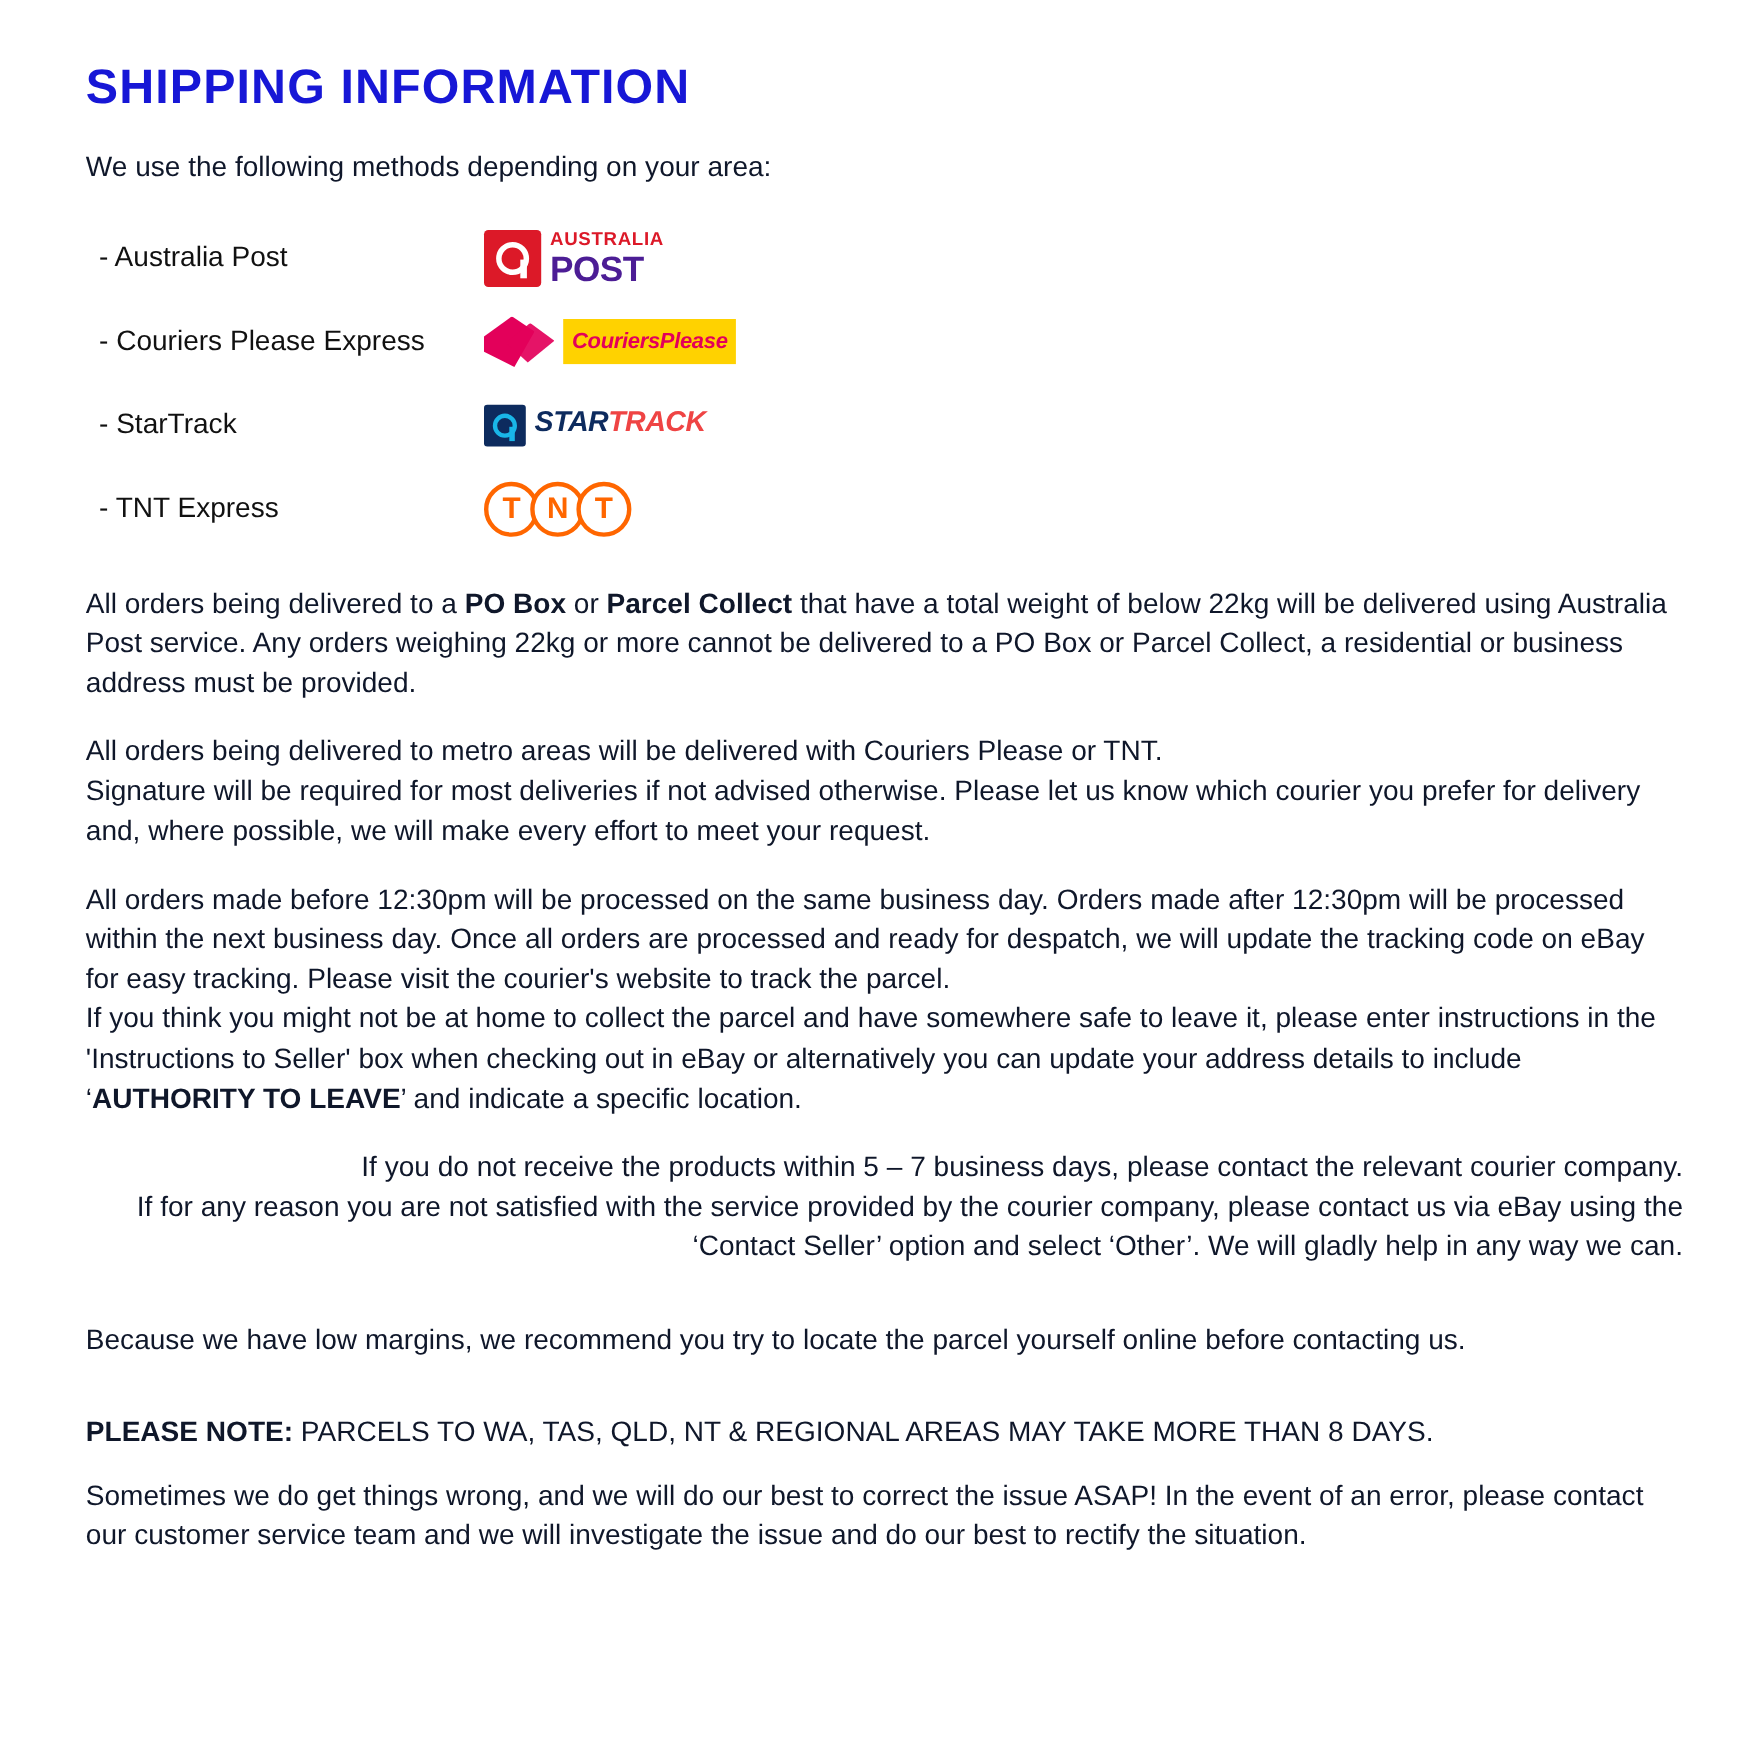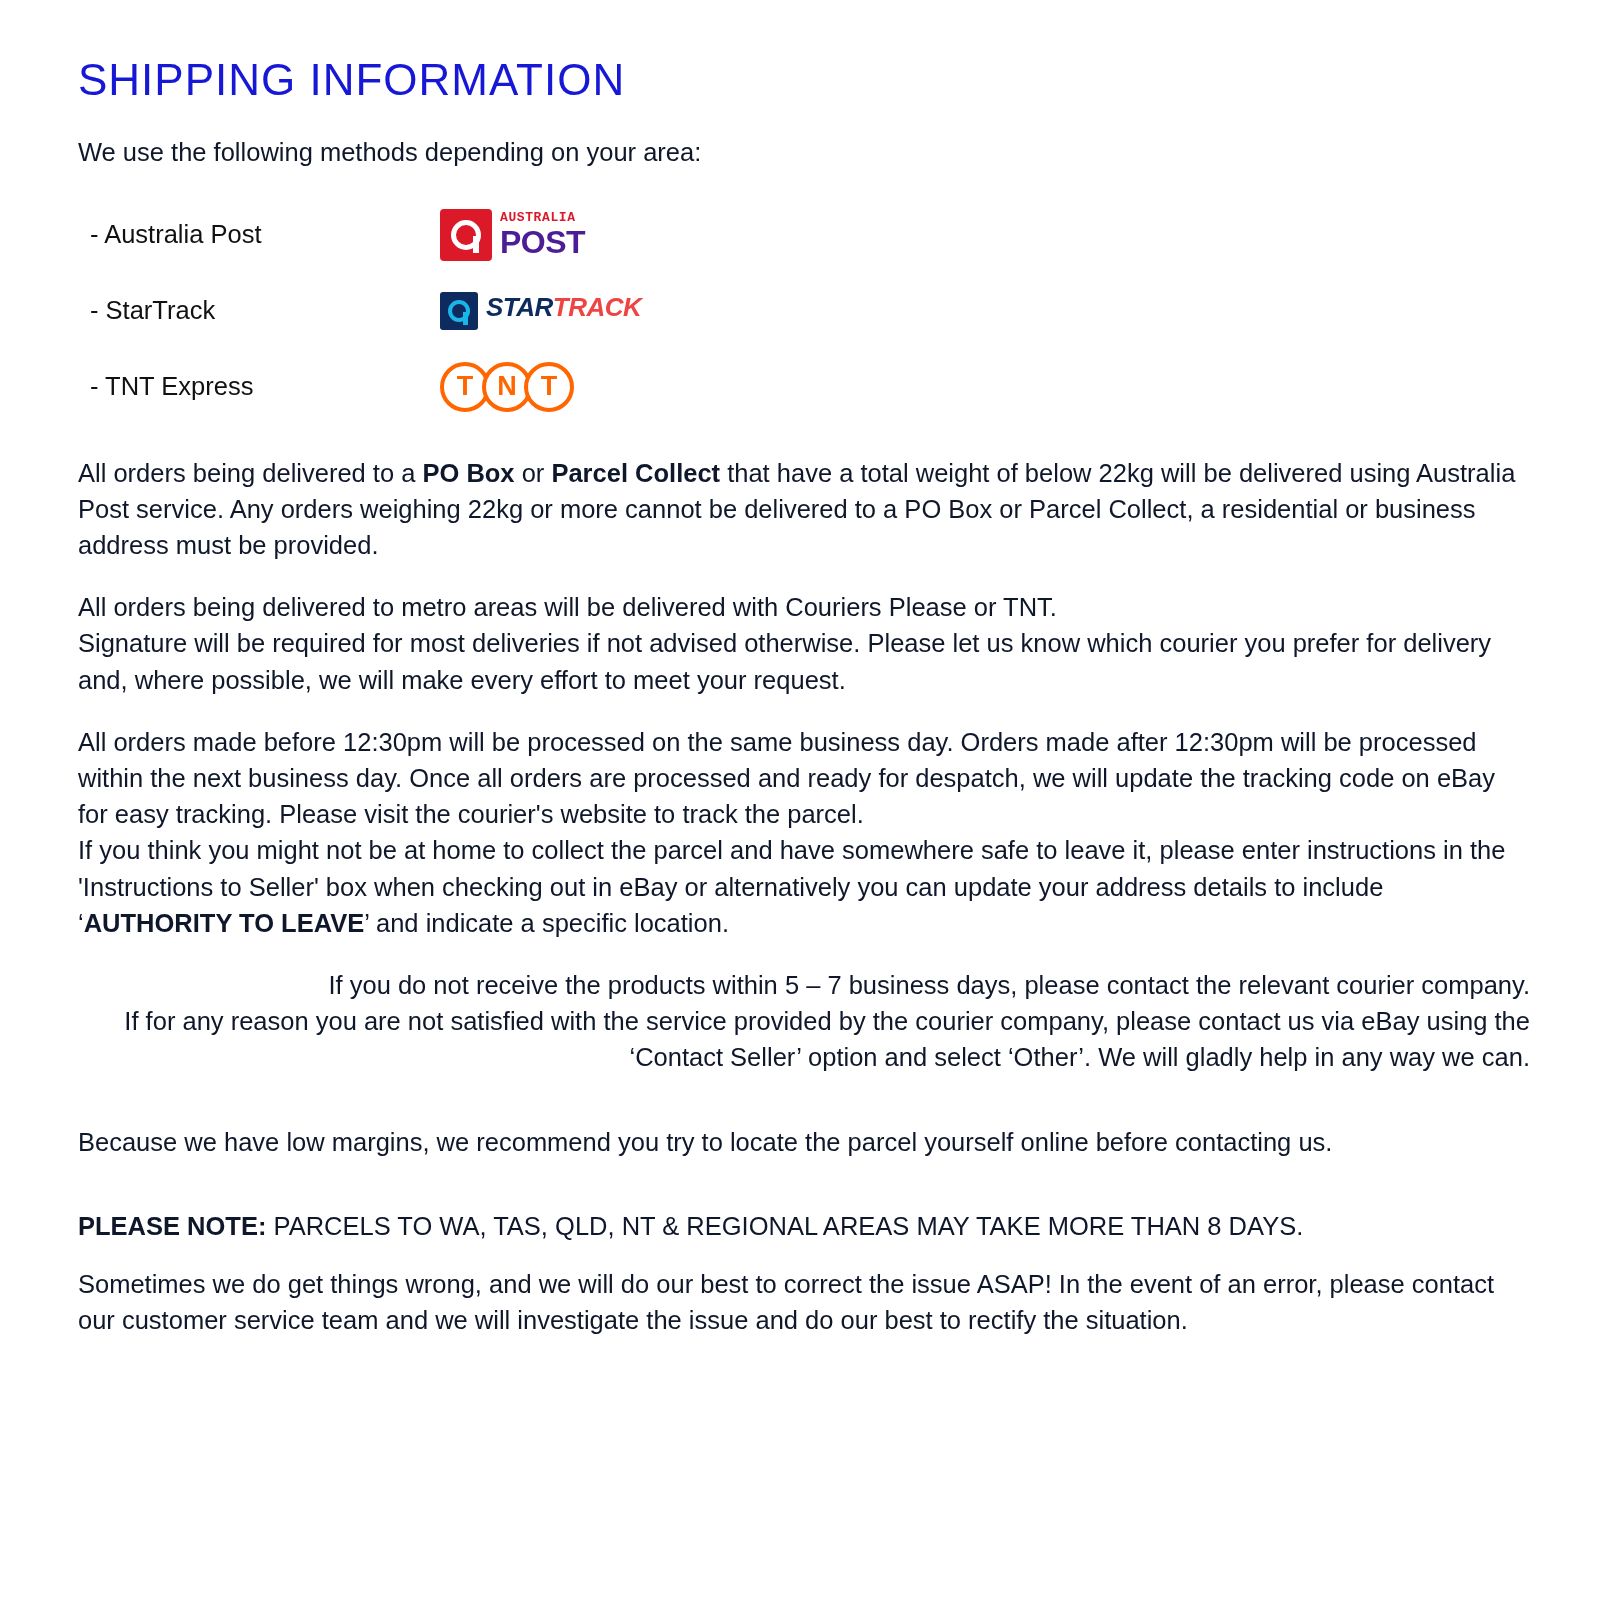--- a/index.html
+++ b/index.html
@@ -14,21 +14,21 @@
     color: #1a1a1a;
     overflow: hidden;
   }
   .page {
     padding: 48px 70px 0 78px;
     box-sizing: border-box;
     width: 1600px;
   }
   h1.title {
     font-size: 44px;
-    font-weight: normal;
+    font-weight: bold;
     color: #1717d6;
     letter-spacing: 1px;
     margin: 8px 0 30px 0;
     line-height: 1.1;
   }
   p.para {
     font-size: 25.5px;
     line-height: 1.42;
     margin: 0 0 26px 0;
     color: #0f172a;
@@ -87,26 +87,25 @@
     width: 6px;
     height: 17px;
     background: #ffffff;
     right: -3px;
     top: 11px;
   }
   .auspost .words {
     line-height: 1;
   }
   .auspost .words .small {
-    font-size: 13px;
+    font-size: 17px;
     color: #dc1928;
     letter-spacing: 0.6px;
     font-weight: bold;
     display: block;
-    font-family: Liberation Mono, monospace;
   }
   .auspost .words .big {
     font-size: 32px;
     color: #4c1d95;
     font-weight: bold;
     letter-spacing: -0.5px;
     display: block;
     margin-top: 2px;
   }
 
@@ -241,20 +240,34 @@
               <div class="p"></div>
             </div>
           <div class="words">
             <span class="small">AUSTRALIA</span>
             <span class="big">POST</span>
           </div>
         </div>
       </div>
     </div>
 
+    <div class="method-row">
+      <div class="method-label">- Couriers Please Express</div>
+      <div class="logo-slot">
+        <div class="couriers">
+          <div class="swoosh">
+              <div class="s1"></div>
+              <div class="s2"></div>
+            </div>
+          <div class="plate">
+              <span>CouriersPlease</span>
+            </div>
+        </div>
+      </div>
+    </div>
 
     <div class="method-row">
       <div class="method-label">- StarTrack</div>
       <div class="logo-slot">
         <div class="startrack">
           <div class="mark">
               <div class="p"></div>
             </div>
           <span class="w1">STAR</span>
             <span class="w2">TRACK</span>

